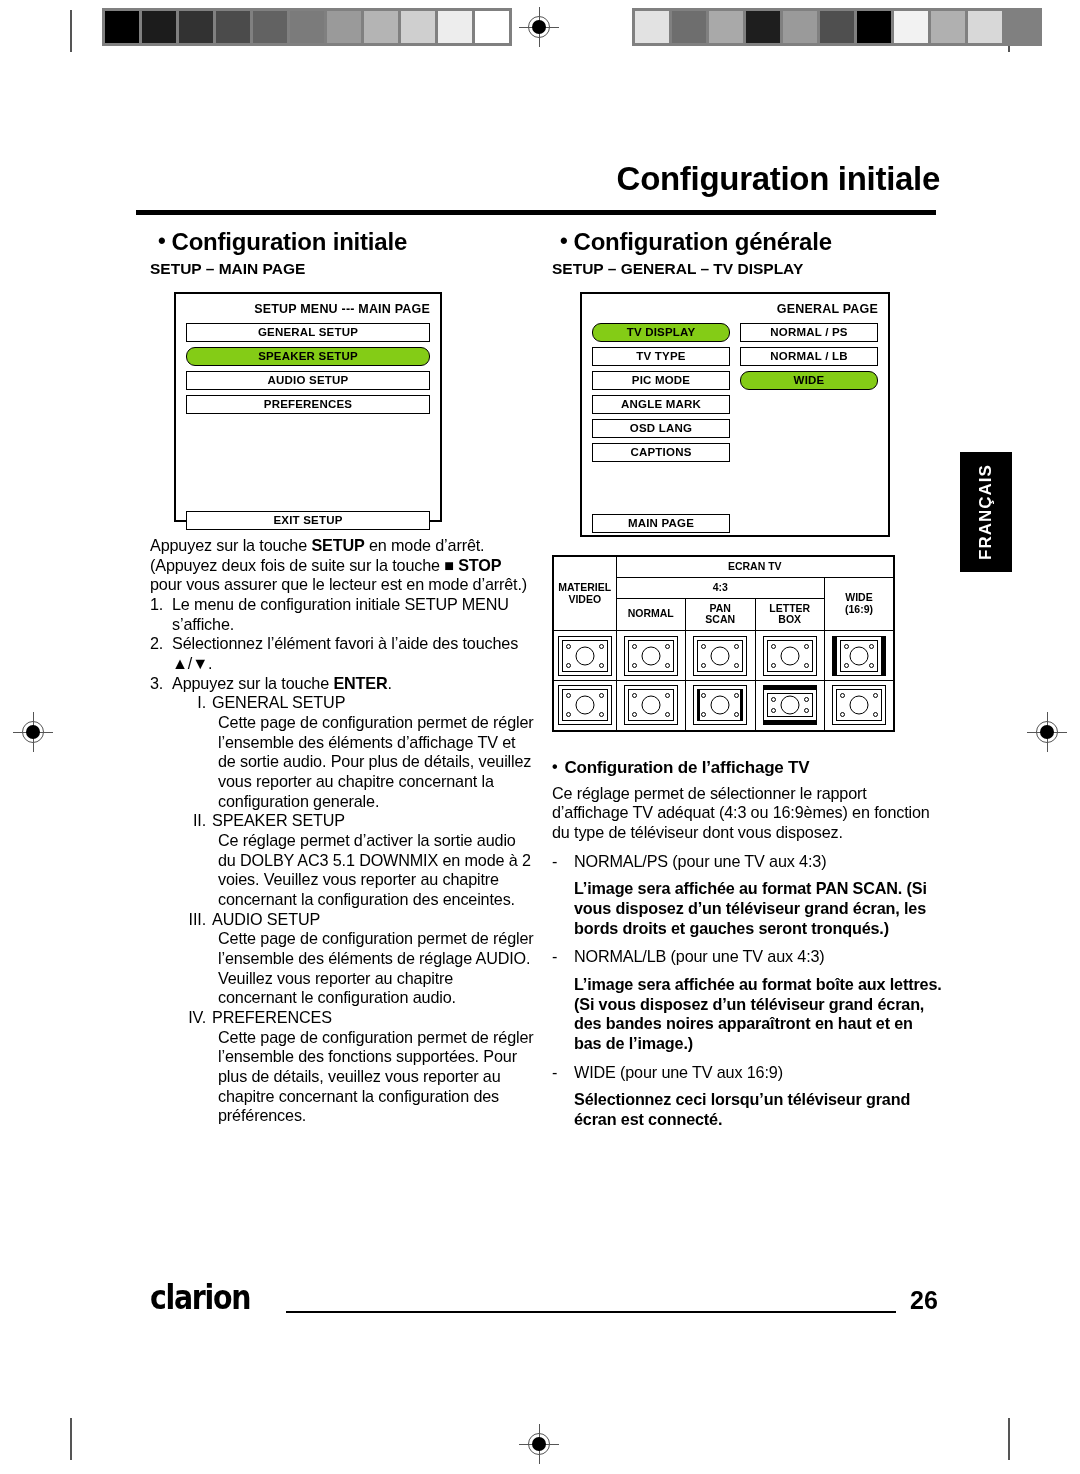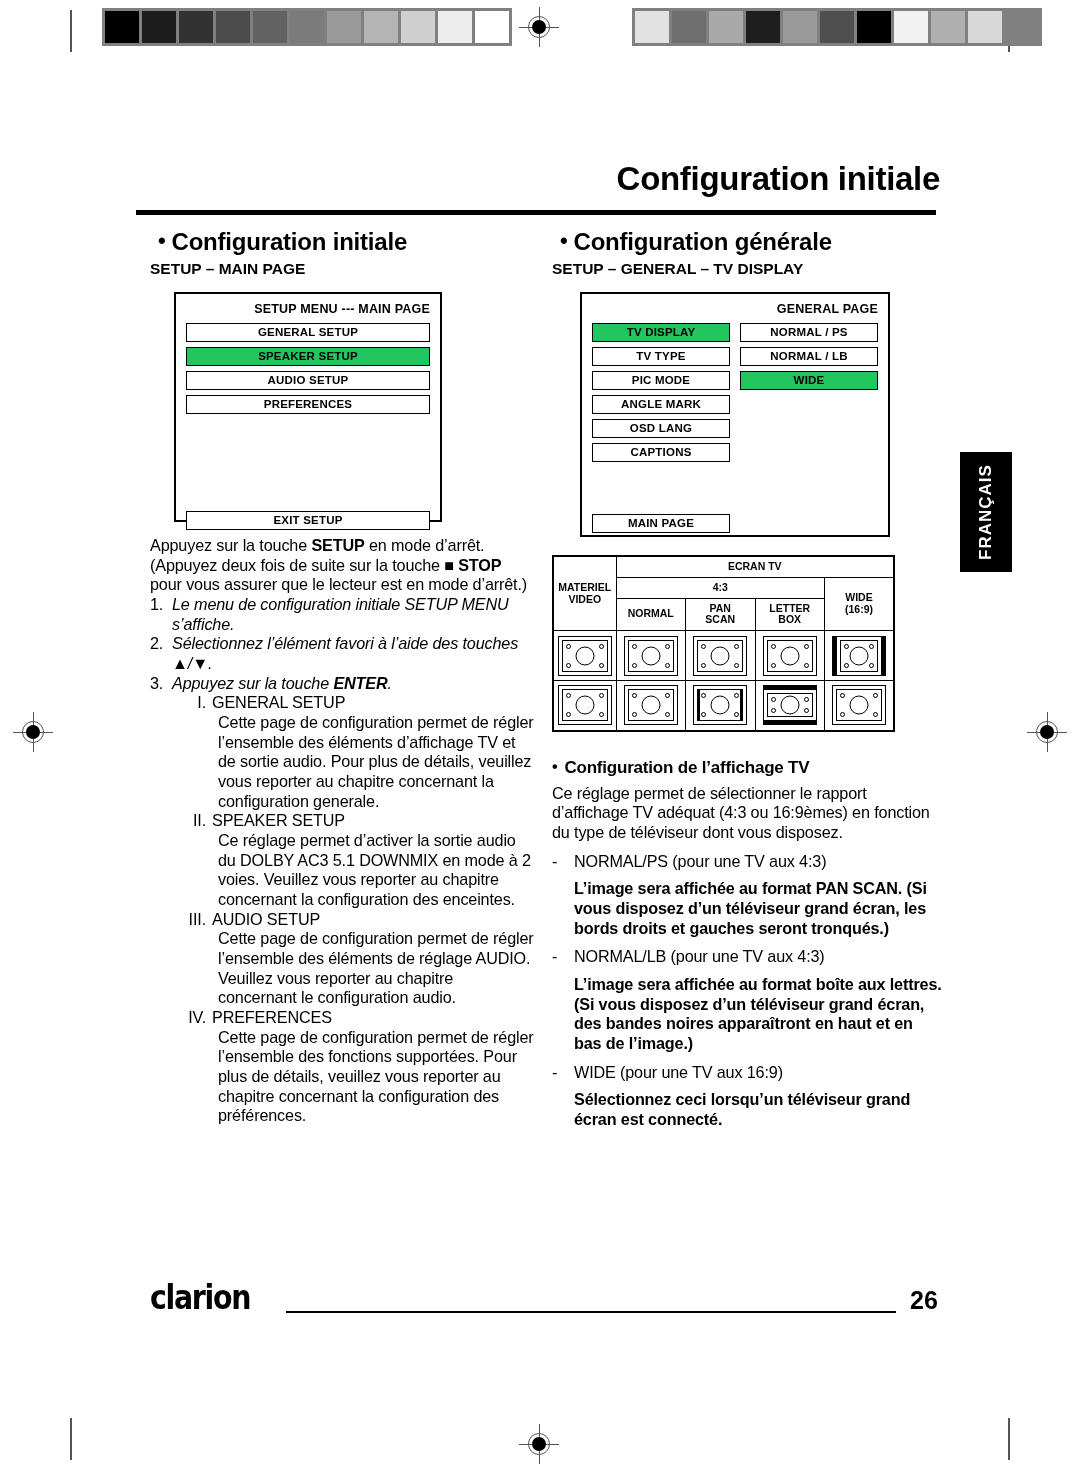--- a/index.html
+++ b/index.html
@@ -71,39 +71,39 @@
   }
   .osd-title {
     text-align:right; font-size:12.5px; font-weight:bold;
     margin-bottom:7px; letter-spacing:0.2px;
   }
   .osd-item {
     border:1.6px solid #000; background:#fff;
     font-size:11.5px; font-weight:bold; text-align:center;
     padding:2px 0 3px 0; margin-bottom:5px; letter-spacing:0.2px;
   }
-  .osd-item.sel { background:#22c55e; }
+  .osd-item.sel { background:#84cc16;border-radius:9px; }
 
   .osd-main { width:268px; height:230px; margin-left:24px; }
   .osd-main .spacer { height:92px; }
 
   .osd-general { width:310px; height:245px; margin-left:28px; }
   .osd-cols { display:flex; gap:10px; }
   .osd-cols .c1 { width:138px; }
   .osd-cols .c2 { width:138px; }
   .osd-general .spacer { height:47px; }
 
   
   .body-text { font-size:16.2px; line-height:1.215; letter-spacing:-0.15px; }
   .body-text p { margin:0; }
   .intro { margin-top:14px; }
   .num-list { margin-top:0; }
   .num-row { display:flex; }
   .num-row .n { width:22px; flex:0 0 22px; }
-  .num-row .t { flex:1;font-style:italic; }
+  .num-row .t { flex:1; }
   .rom-row { display:flex; margin-top:0; }
   .rom-row .r { width:40px; flex:0 0 40px; text-align:right; padding-right:6px; }
   .rom-row .t { flex:1; }
   .rom-body { margin-left:46px; }
   .rom-list { margin-left:22px; }
   b { font-weight:bold; }
 
   .dash-row { display:flex; margin-top:9px; }
   .dash-row .d { width:22px; flex:0 0 22px; }
   .dash-row .t { flex:1; }

